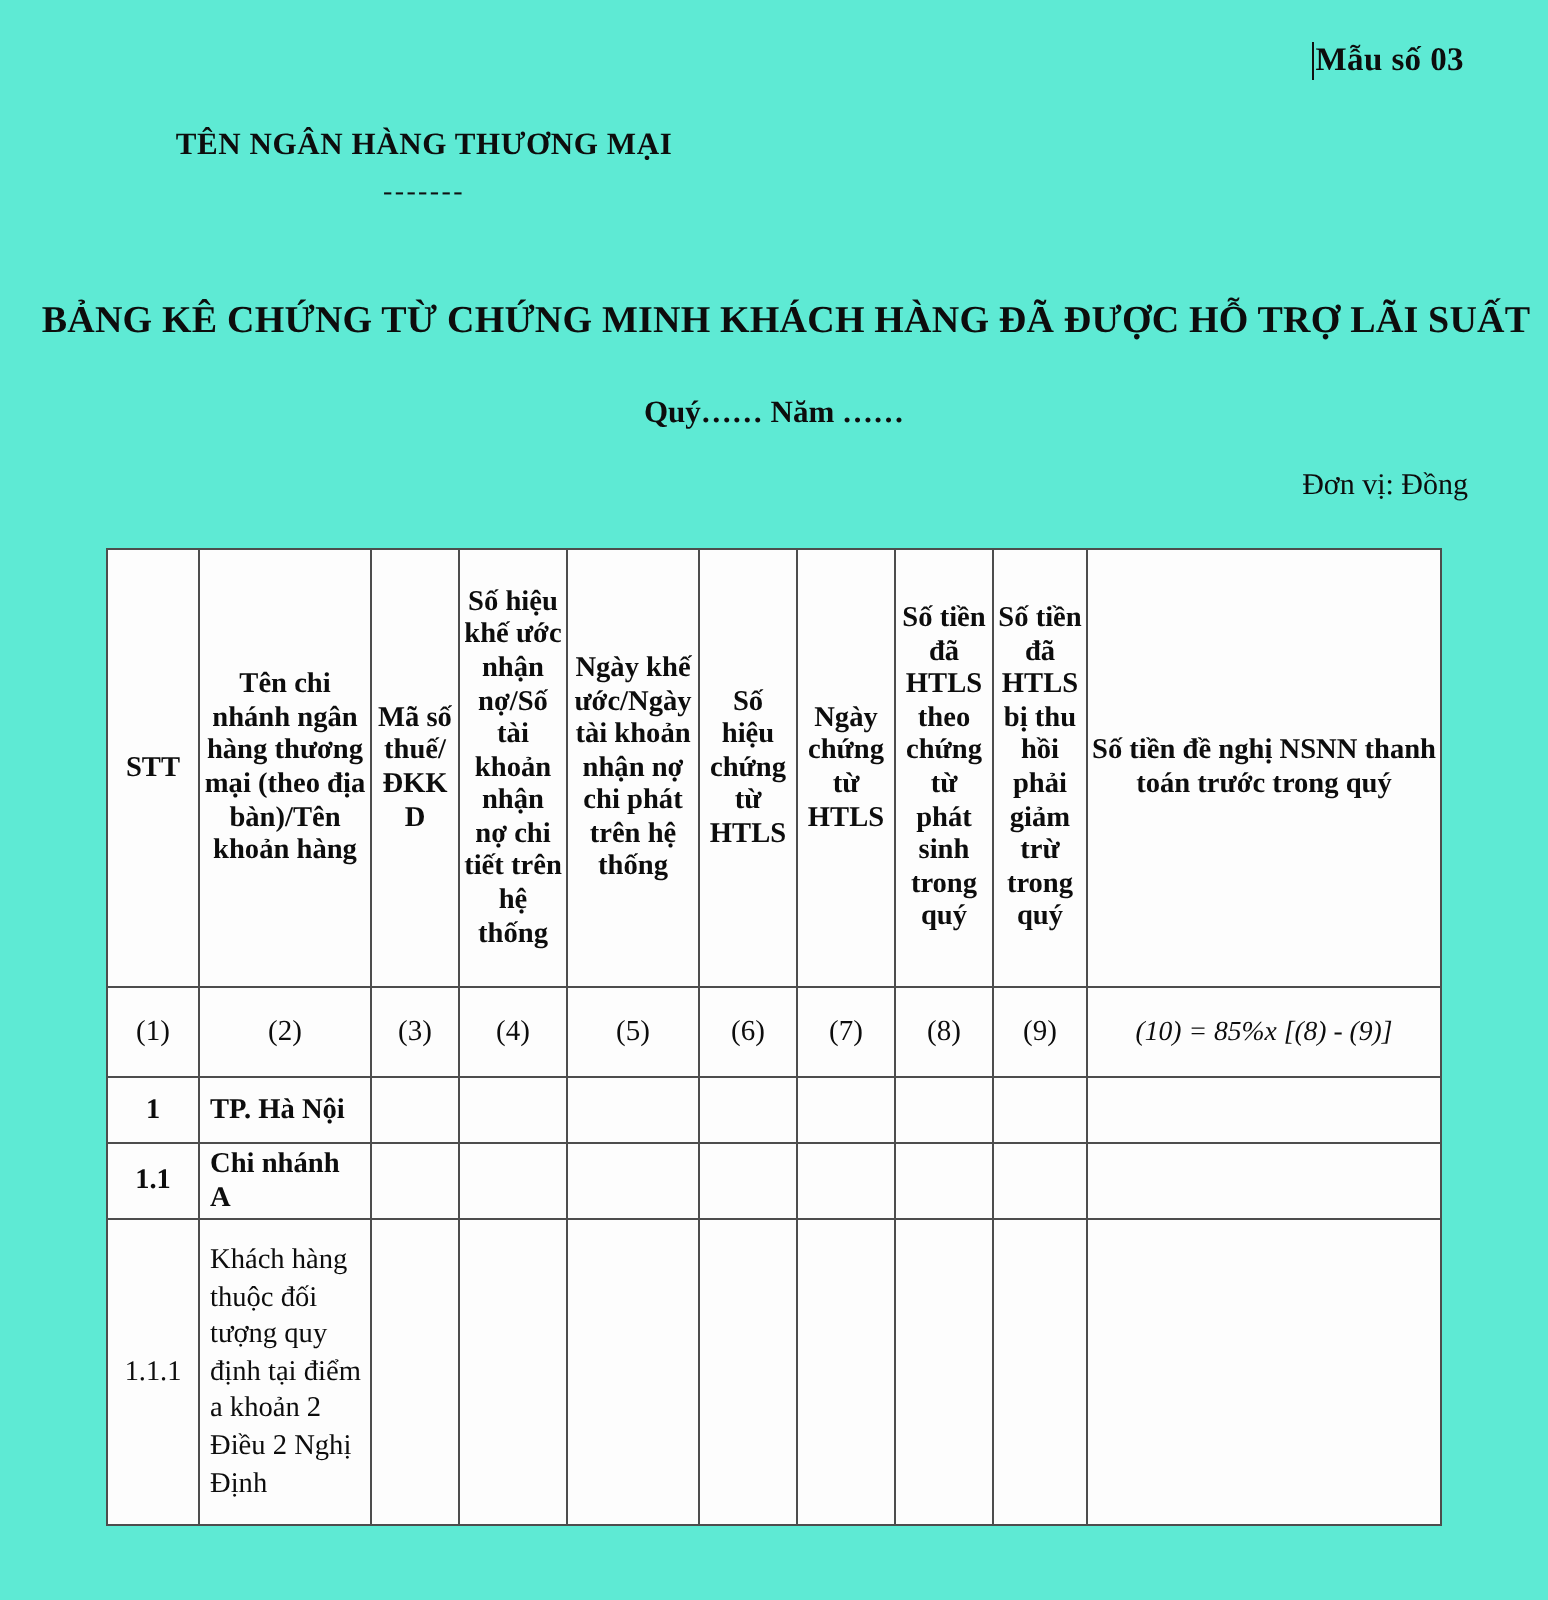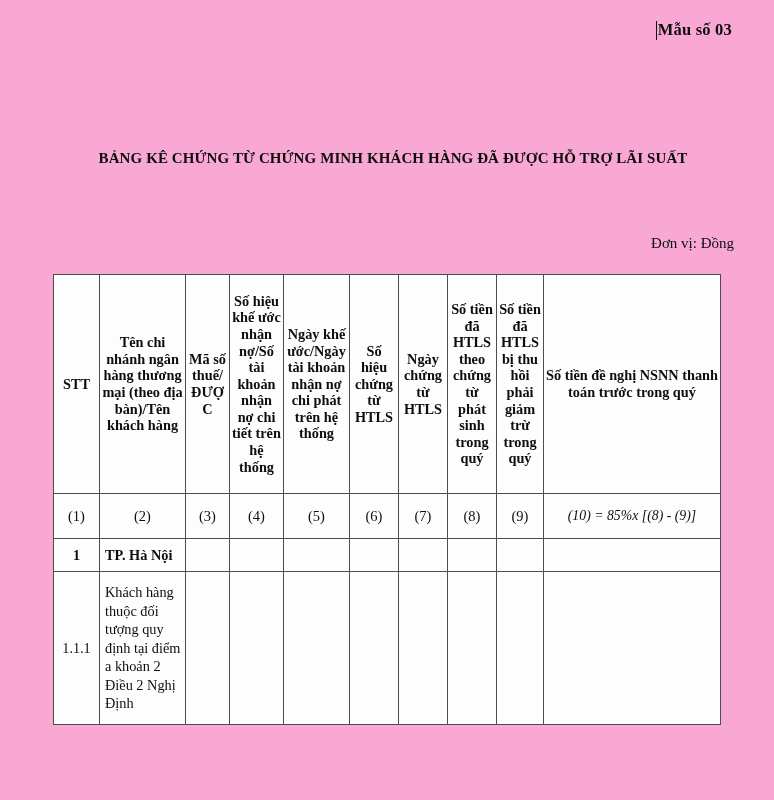--- a/index.html
+++ b/index.html
@@ -14,21 +14,21 @@
     overflow: hidden;
     font-family: "Liberation Serif", "DejaVu Serif", serif;
     color: #0d0d0d;
     background: #fdfdfd;
     position: relative;
   }
   .page {
     position: relative;
     width: 774px;
     height: 800px;
-    background: #f9a8d4;
+    background: #5eead4;
     box-sizing: border-box;
   }
 
   
   .form-code-row {
     position: absolute;
     top: 20px;
     right: 42px;
     display: flex;
     align-items: center;
@@ -69,21 +69,21 @@
   
   .title-block {
     position: absolute;
     top: 150px;
     left: 0;
     width: 774px;
     text-align: center;
   }
   .doc-title {
     font-weight: bold;
-    font-size: 15px;
+    font-size: 19px;
     letter-spacing: 0.1px;
     white-space: nowrap;
     margin-left: 12px;
   }
   .doc-subtitle {
     margin-top: 26px;
     font-weight: bold;
     font-size: 15.5px;
   }
 
@@ -167,23 +167,28 @@
 </head>
 <body>
 
 <div class="page">
 
   <div class="form-code-row">
     <span class="caret"></span>
     <span>Mẫu số 03</span>
   </div>
 
+  <div class="bank-block">
+    <div class="bank-name">TÊN NGÂN HÀNG THƯƠNG MẠI</div>
+    <div class="bank-rule">-------</div>
+  </div>
 
   <div class="title-block">
     <div class="doc-title">BẢNG KÊ CHỨNG TỪ CHỨNG MINH KHÁCH HÀNG ĐÃ ĐƯỢC HỖ TRỢ LÃI SUẤT</div>
+    <div class="doc-subtitle">Quý…… Năm ……</div>
   </div>
 
   <div class="unit-line">Đơn vị: Đồng</div>
 
   <div class="tbl-wrap">
     <table class="kb">
       <colgroup>
         <col style="width:46px">
         <col style="width:86px">
         <col style="width:44px">
@@ -191,22 +196,22 @@
         <col style="width:66px">
         <col style="width:49px">
         <col style="width:49px">
         <col style="width:49px">
         <col style="width:47px">
         <col style="width:177px">
       </colgroup>
       <tbody>
         <tr class="hdr">
           <td>STT</td>
-          <td>Tên chi nhánh ngân hàng thương mại (theo địa bàn)/Tên khách hàng</td>
-          <td>Mã số thuế/ĐƯỢC</td>
+          <td>Tên chi nhánh ngân hàng thương mại (theo địa bàn)/Tên khoản hàng</td>
+          <td>Mã số thuế/ĐKKD</td>
           <td>Số hiệu khế ước nhận nợ/Số tài khoản nhận nợ chi tiết trên hệ thống</td>
           <td>Ngày khế ước/Ngày tài khoản nhận nợ chi phát trên hệ thống</td>
           <td>Số hiệu chứng từ HTLS</td>
           <td>Ngày chứng từ HTLS</td>
           <td>Số tiền đã HTLS theo chứng từ phát sinh trong quý</td>
           <td>Số tiền đã HTLS bị thu hồi phải giảm trừ trong quý</td>
           <td>Số tiền đề nghị NSNN thanh toán trước trong quý</td>
         </tr>
 
         <tr class="numrow">
@@ -228,20 +233,32 @@
           <td></td>
           <td></td>
           <td></td>
           <td></td>
           <td></td>
           <td></td>
           <td></td>
           <td></td>
         </tr>
 
+        <tr class="data bold">
+          <td class="stt">1.1</td>
+          <td class="nm">Chi nhánh A</td>
+          <td></td>
+          <td></td>
+          <td></td>
+          <td></td>
+          <td></td>
+          <td></td>
+          <td></td>
+          <td></td>
+        </tr>
 
         <tr class="data tall">
           <td class="stt">1.1.1</td>
           <td class="nm">Khách hàng thuộc đối tượng quy định tại điểm a khoản 2 Điều 2 Nghị Định</td>
           <td></td>
           <td></td>
           <td></td>
           <td></td>
           <td></td>
           <td></td>

